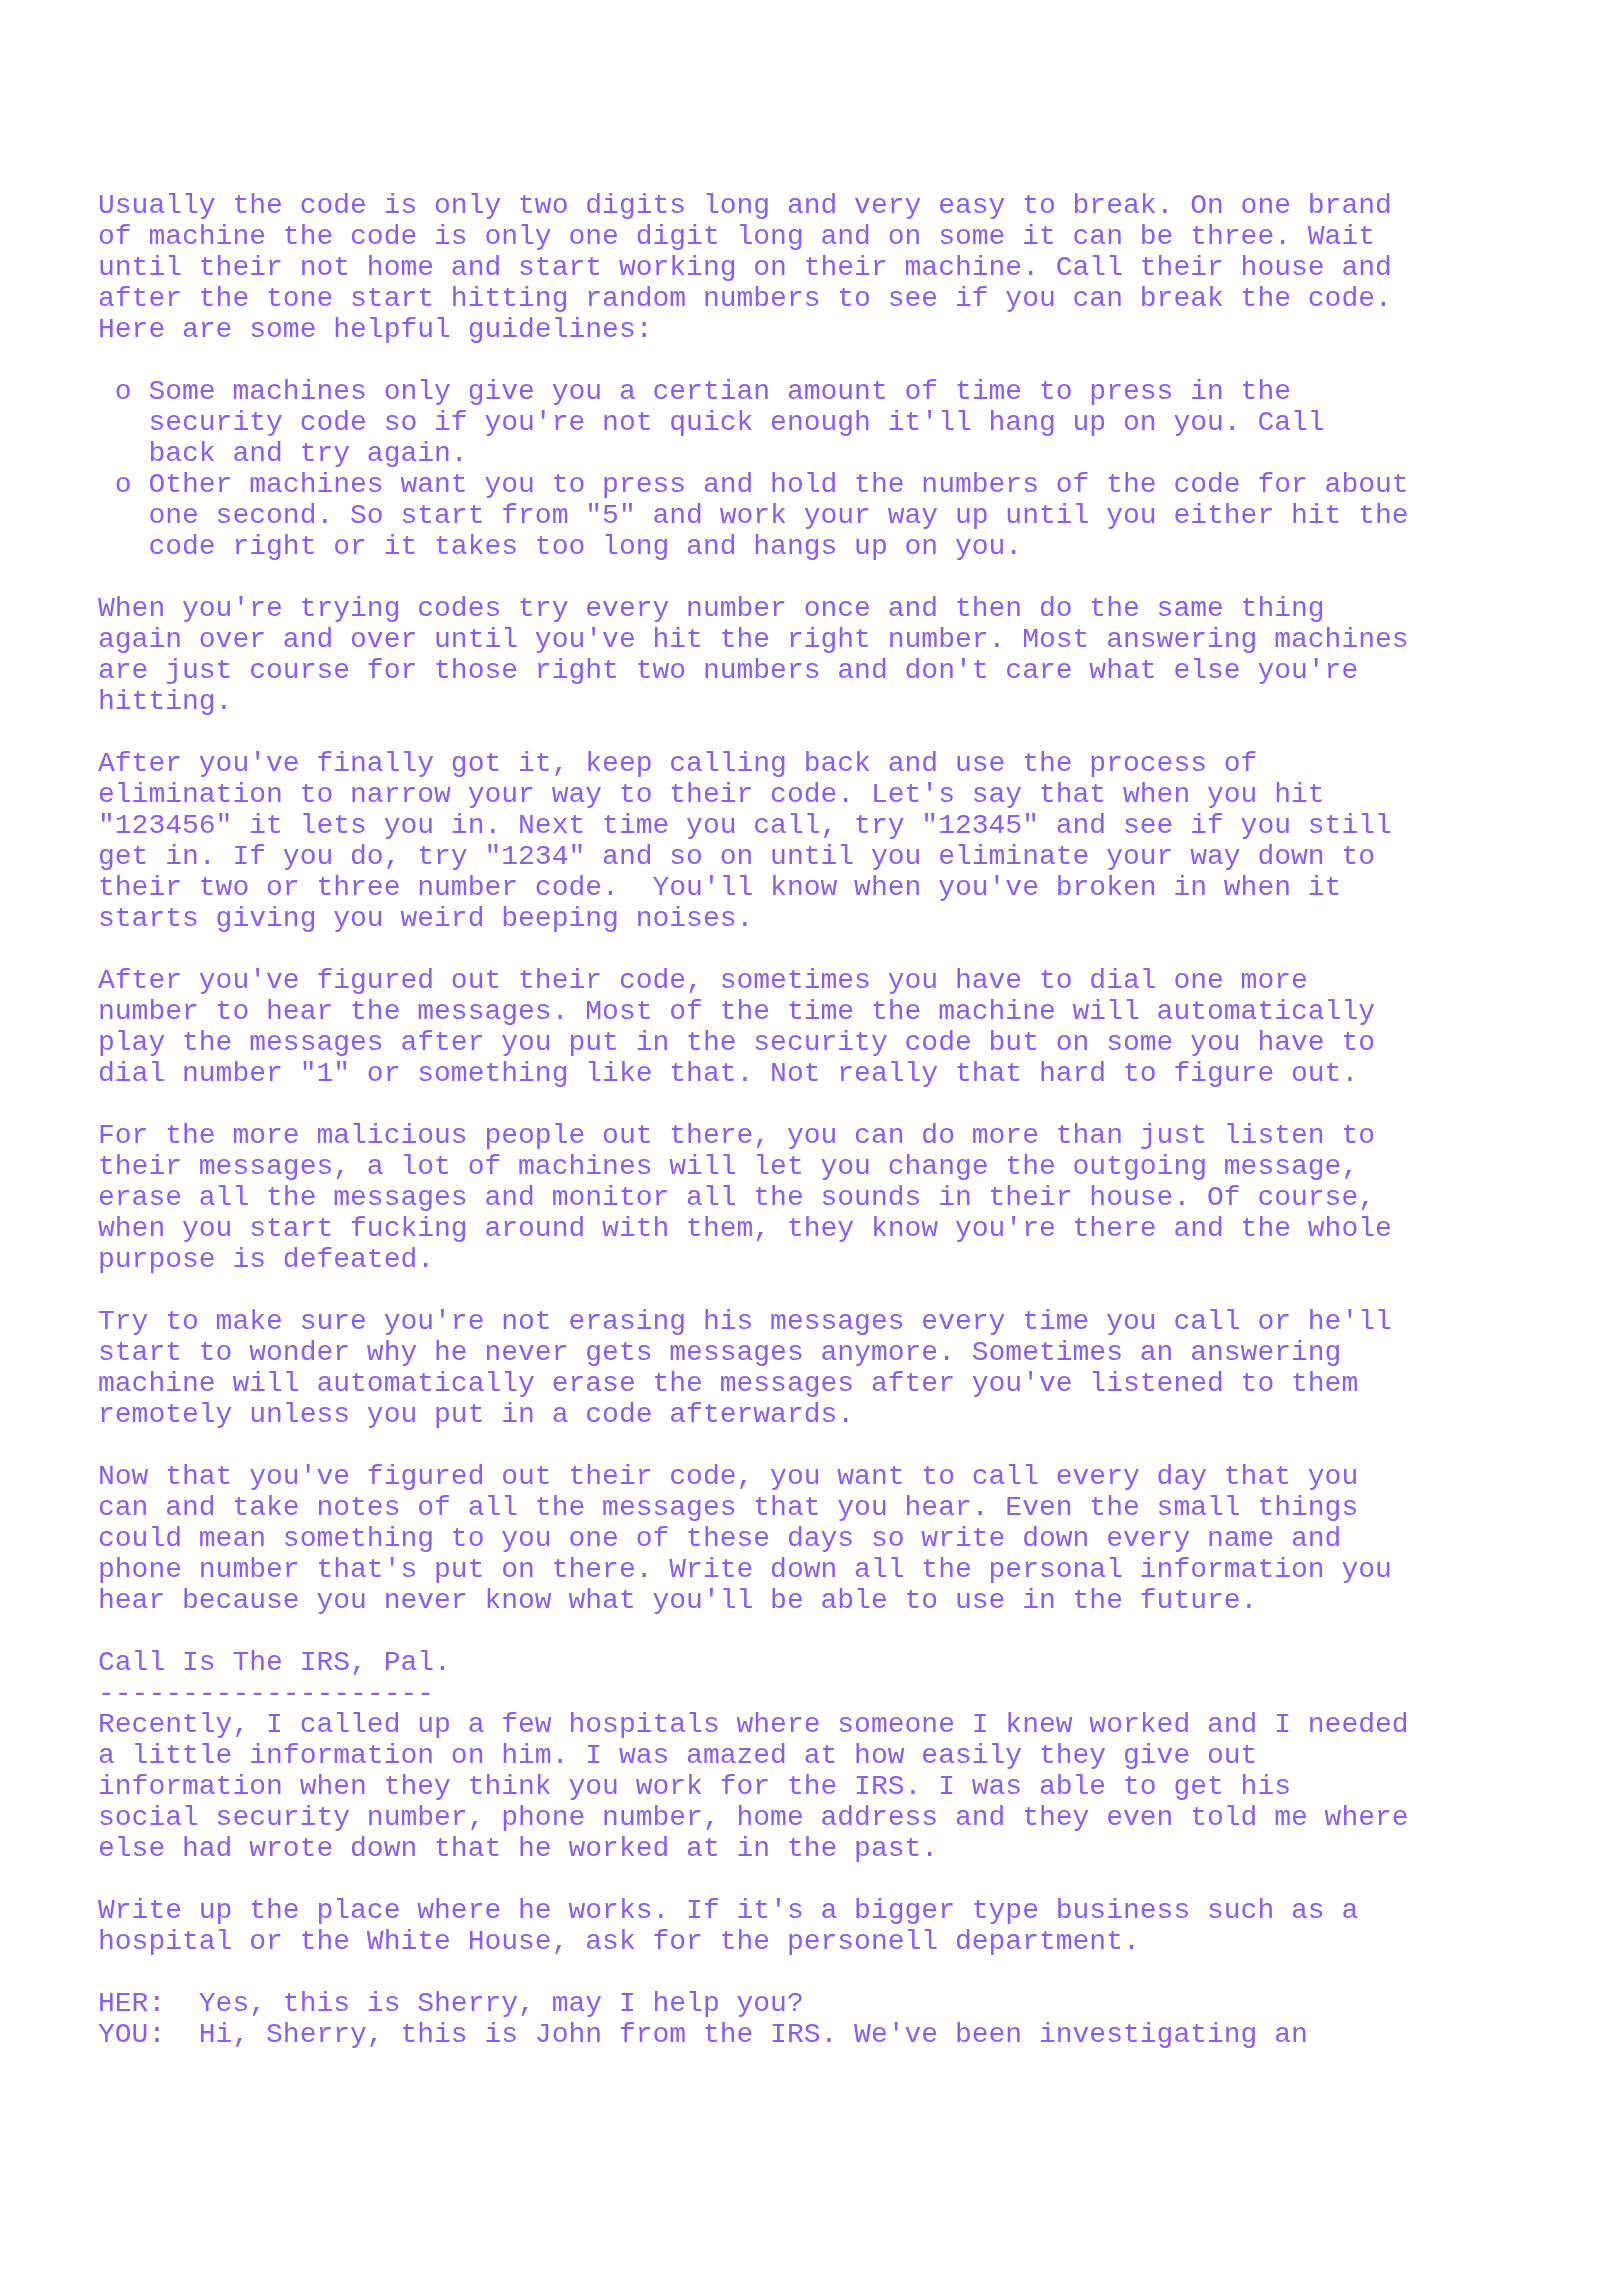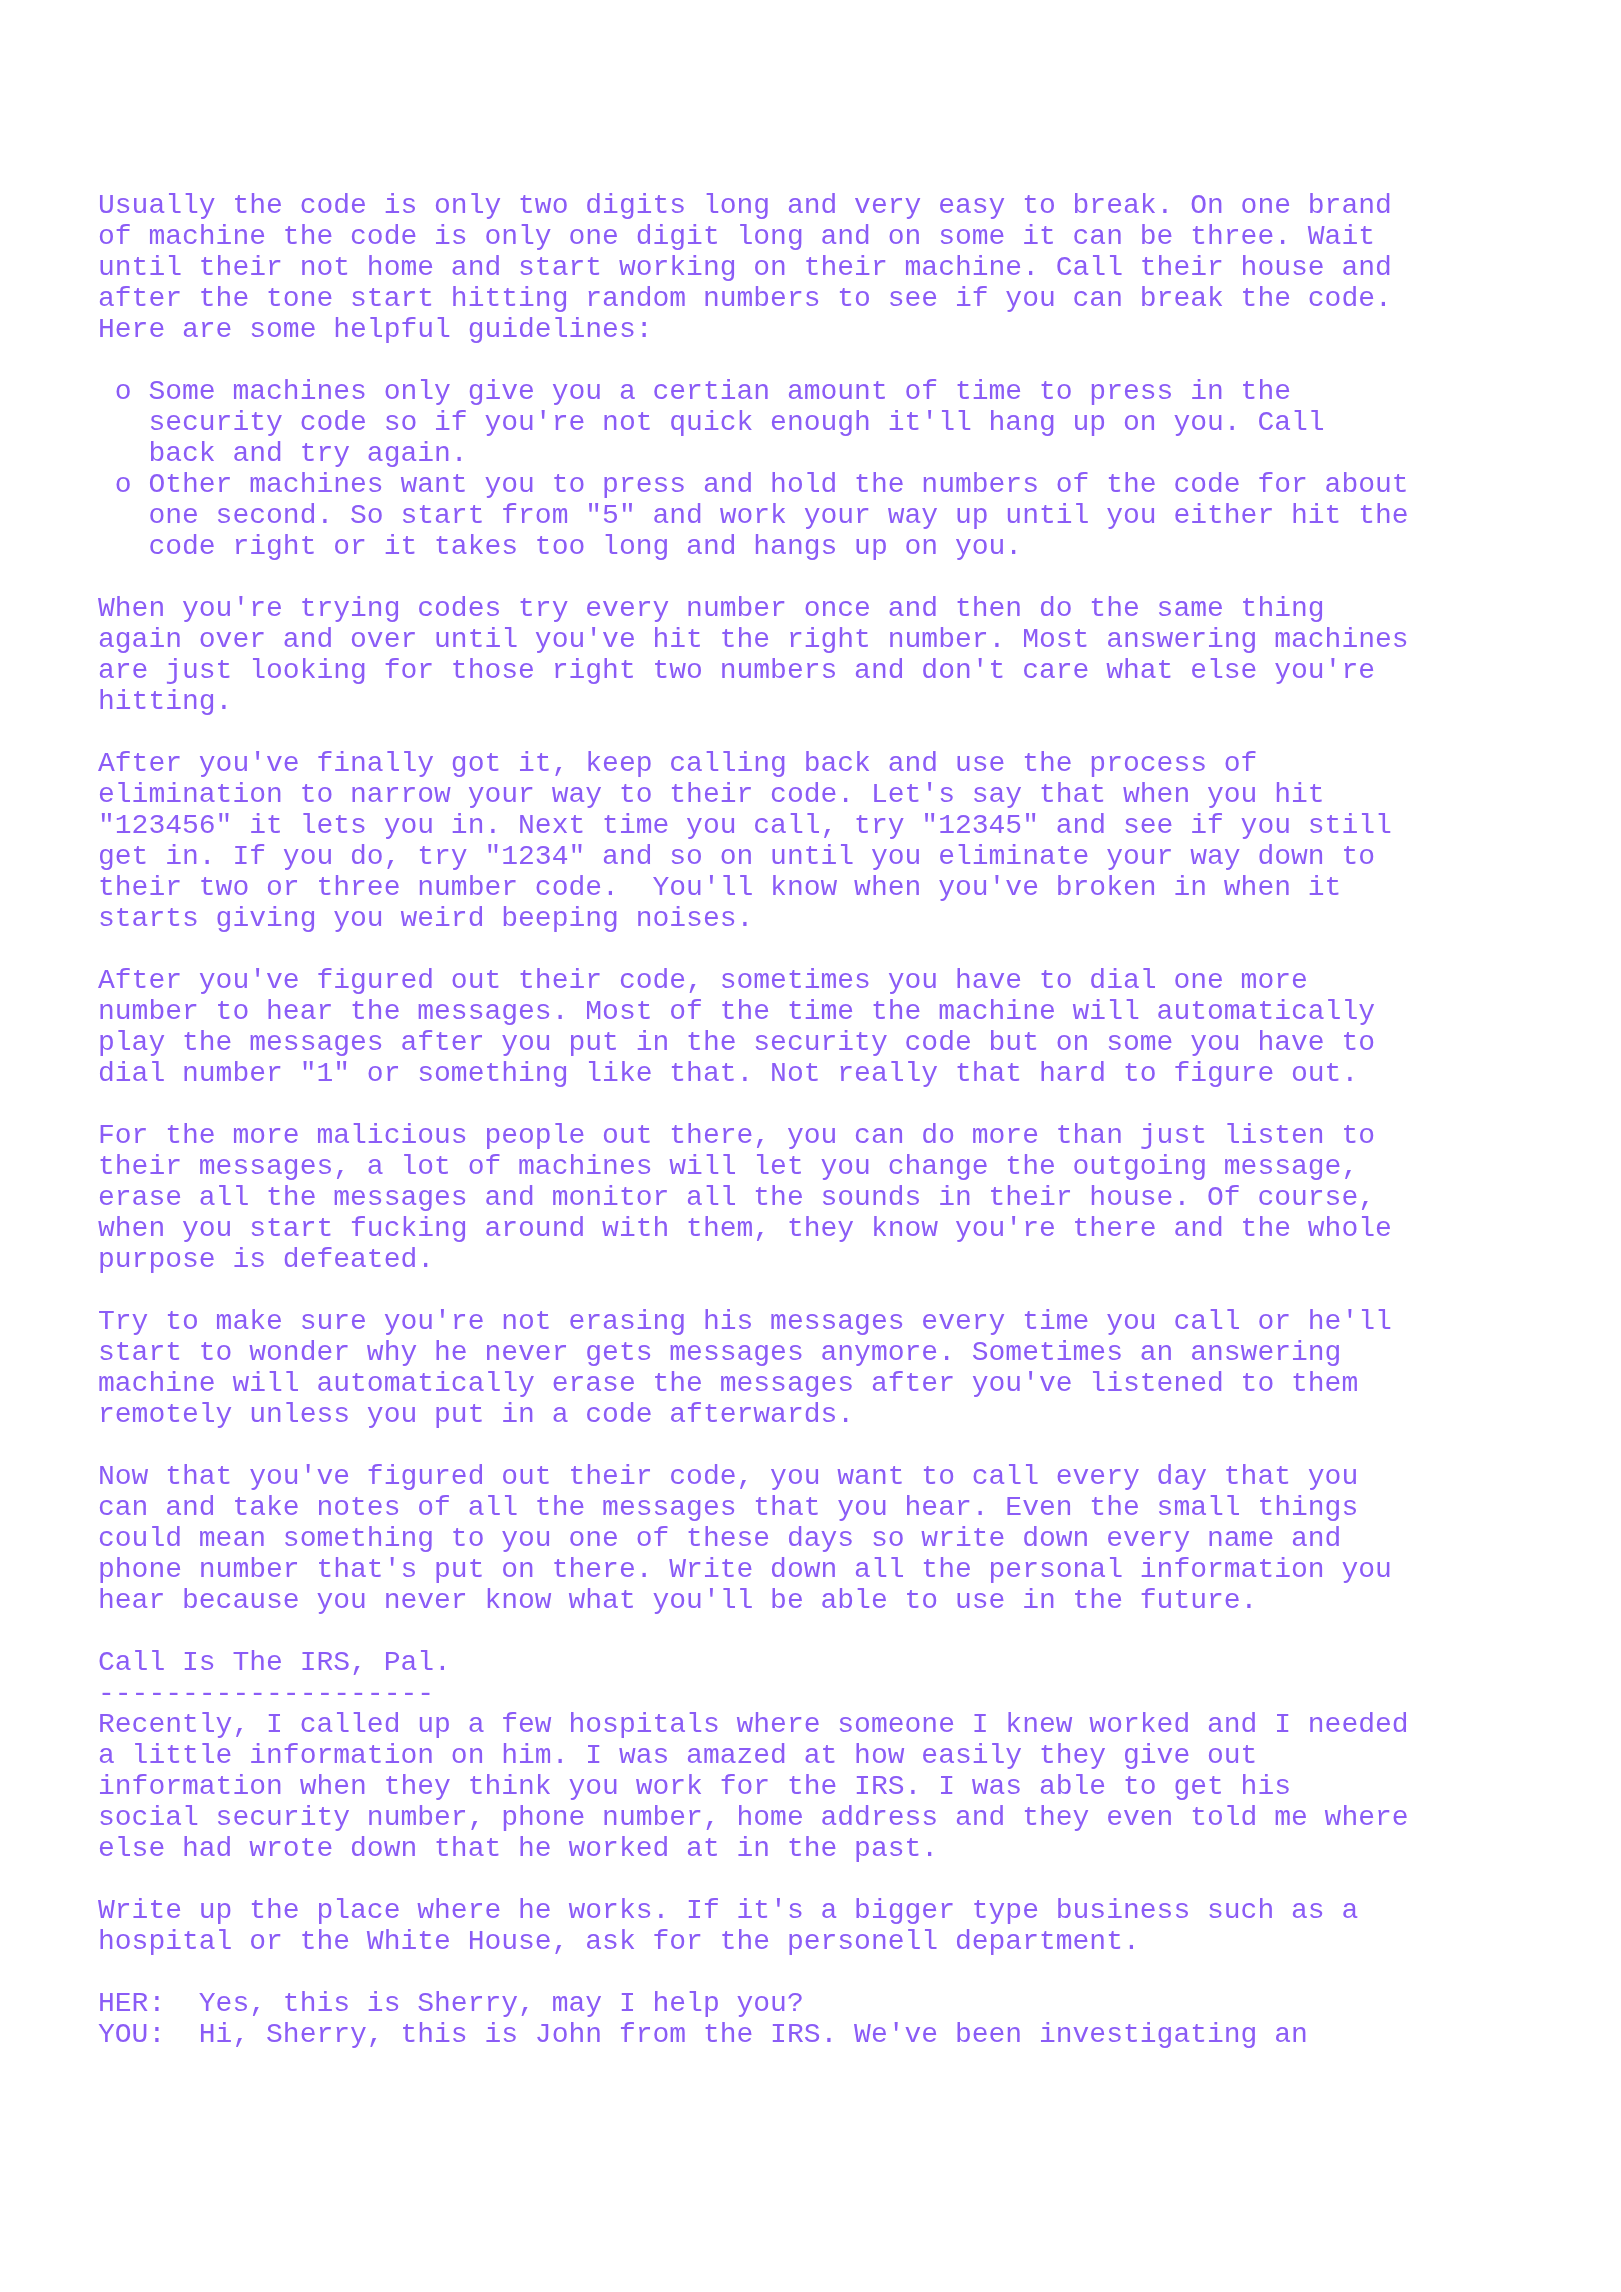--- a/index.html
+++ b/index.html
@@ -45,21 +45,21 @@
     <pre> o Some machines only give you a certian amount of time to press in the
    security code so if you're not quick enough it'll hang up on you. Call
    back and try again.</pre>
     <pre> o Other machines want you to press and hold the numbers of the code for about
    one second. So start from "5" and work your way up until you either hit the
    code right or it takes too long and hangs up on you.</pre>
   </div>
 
   <pre>When you're trying codes try every number once and then do the same thing
 again over and over until you've hit the right number. Most answering machines
-are just looking for those right two numbers and don't care what else you're
+are just course for those right two numbers and don't care what else you're
 hitting.</pre>
 
   <pre>After you've finally got it, keep calling back and use the process of
 elimination to narrow your way to their code. Let's say that when you hit
 "123456" it lets you in. Next time you call, try "12345" and see if you still
 get in. If you do, try "1234" and so on until you eliminate your way down to
 their two or three number code.  You'll know when you've broken in when it
 starts giving you weird beeping noises.</pre>
 
   <pre>After you've figured out their code, sometimes you have to dial one more

